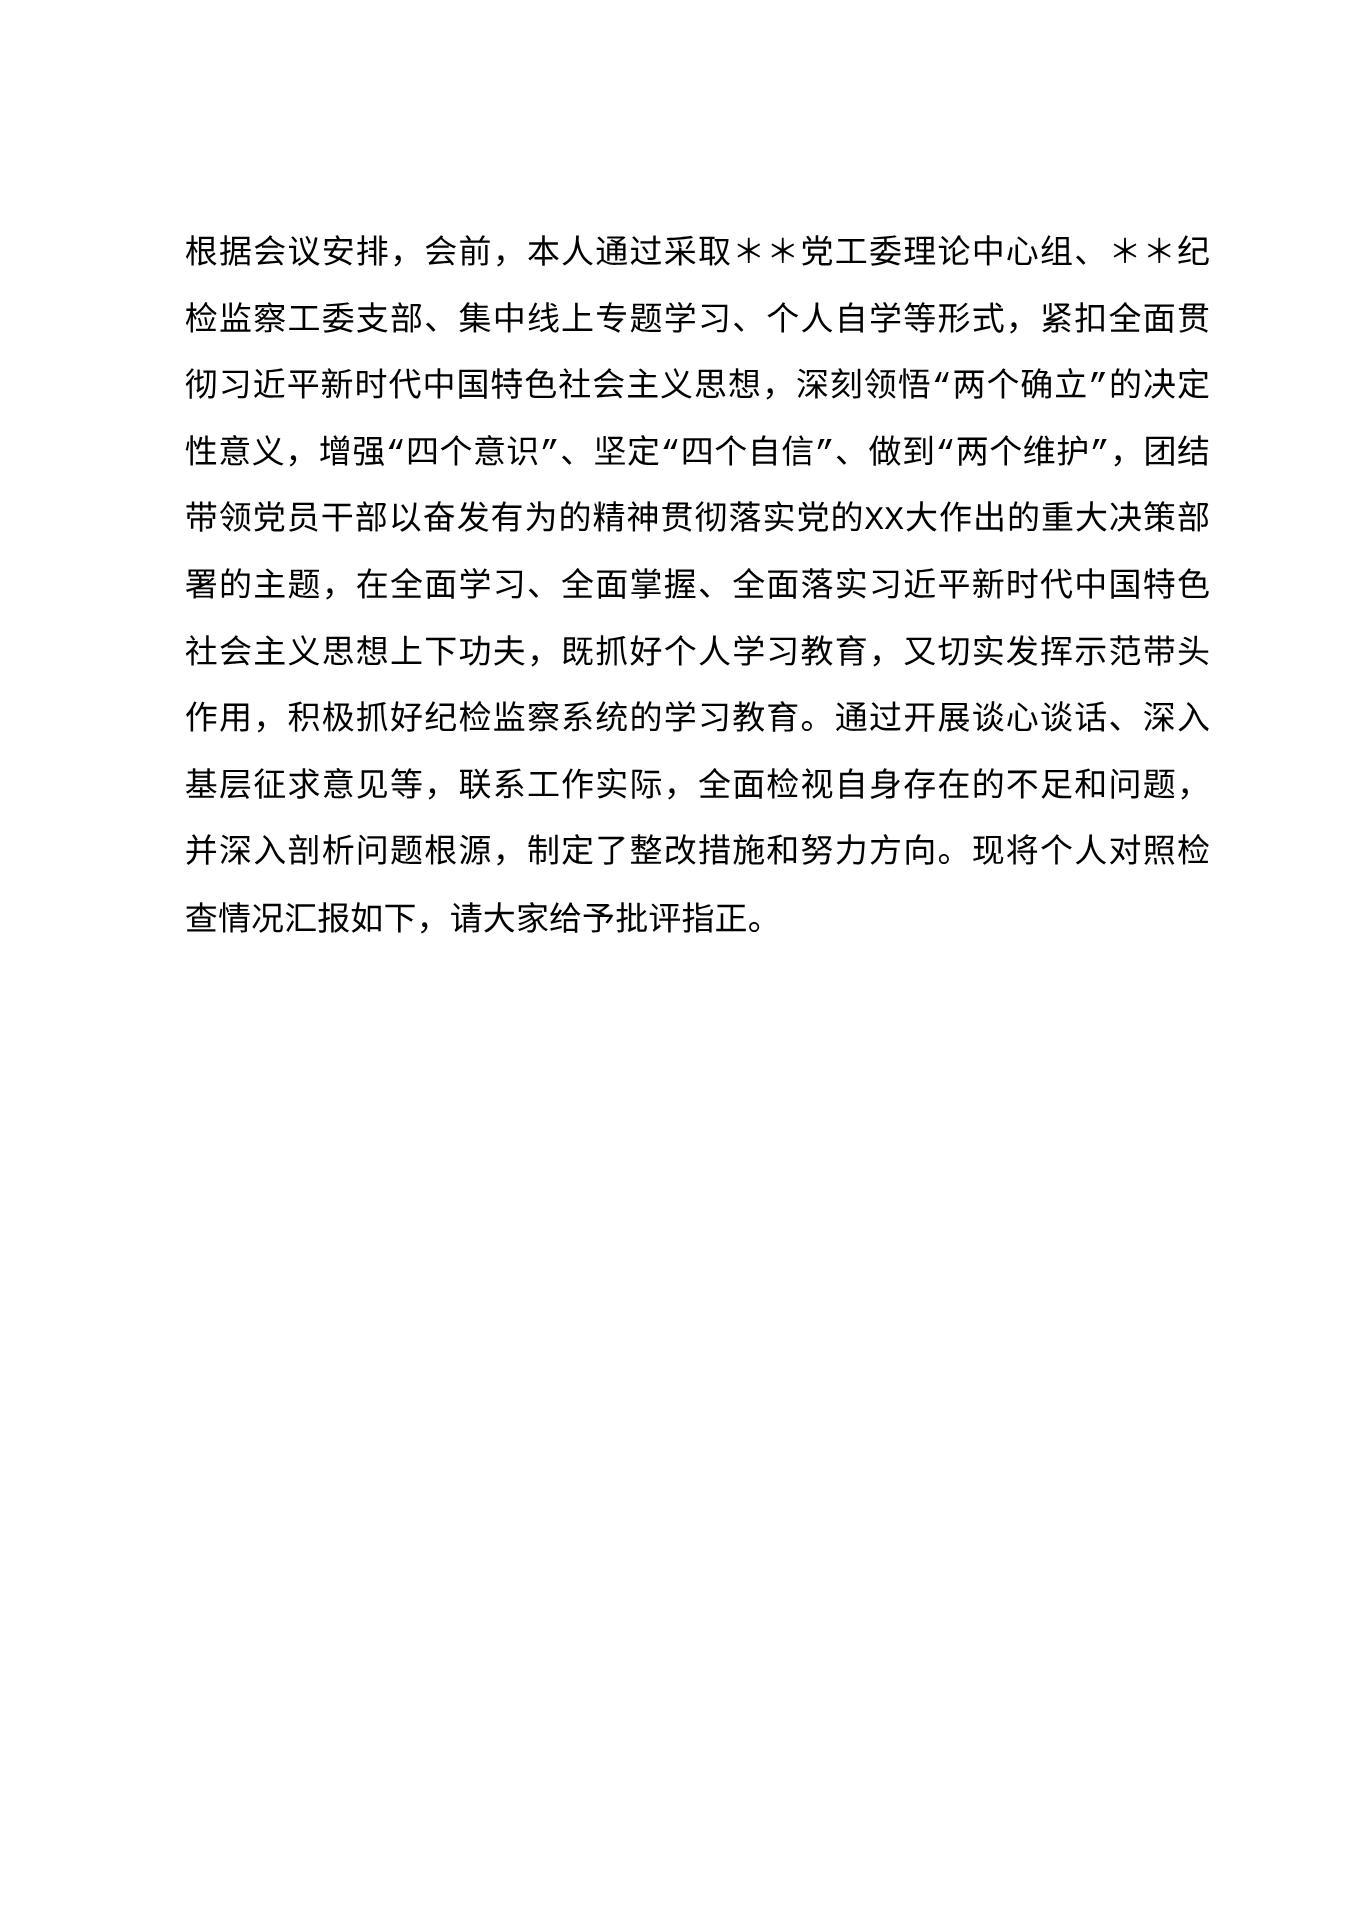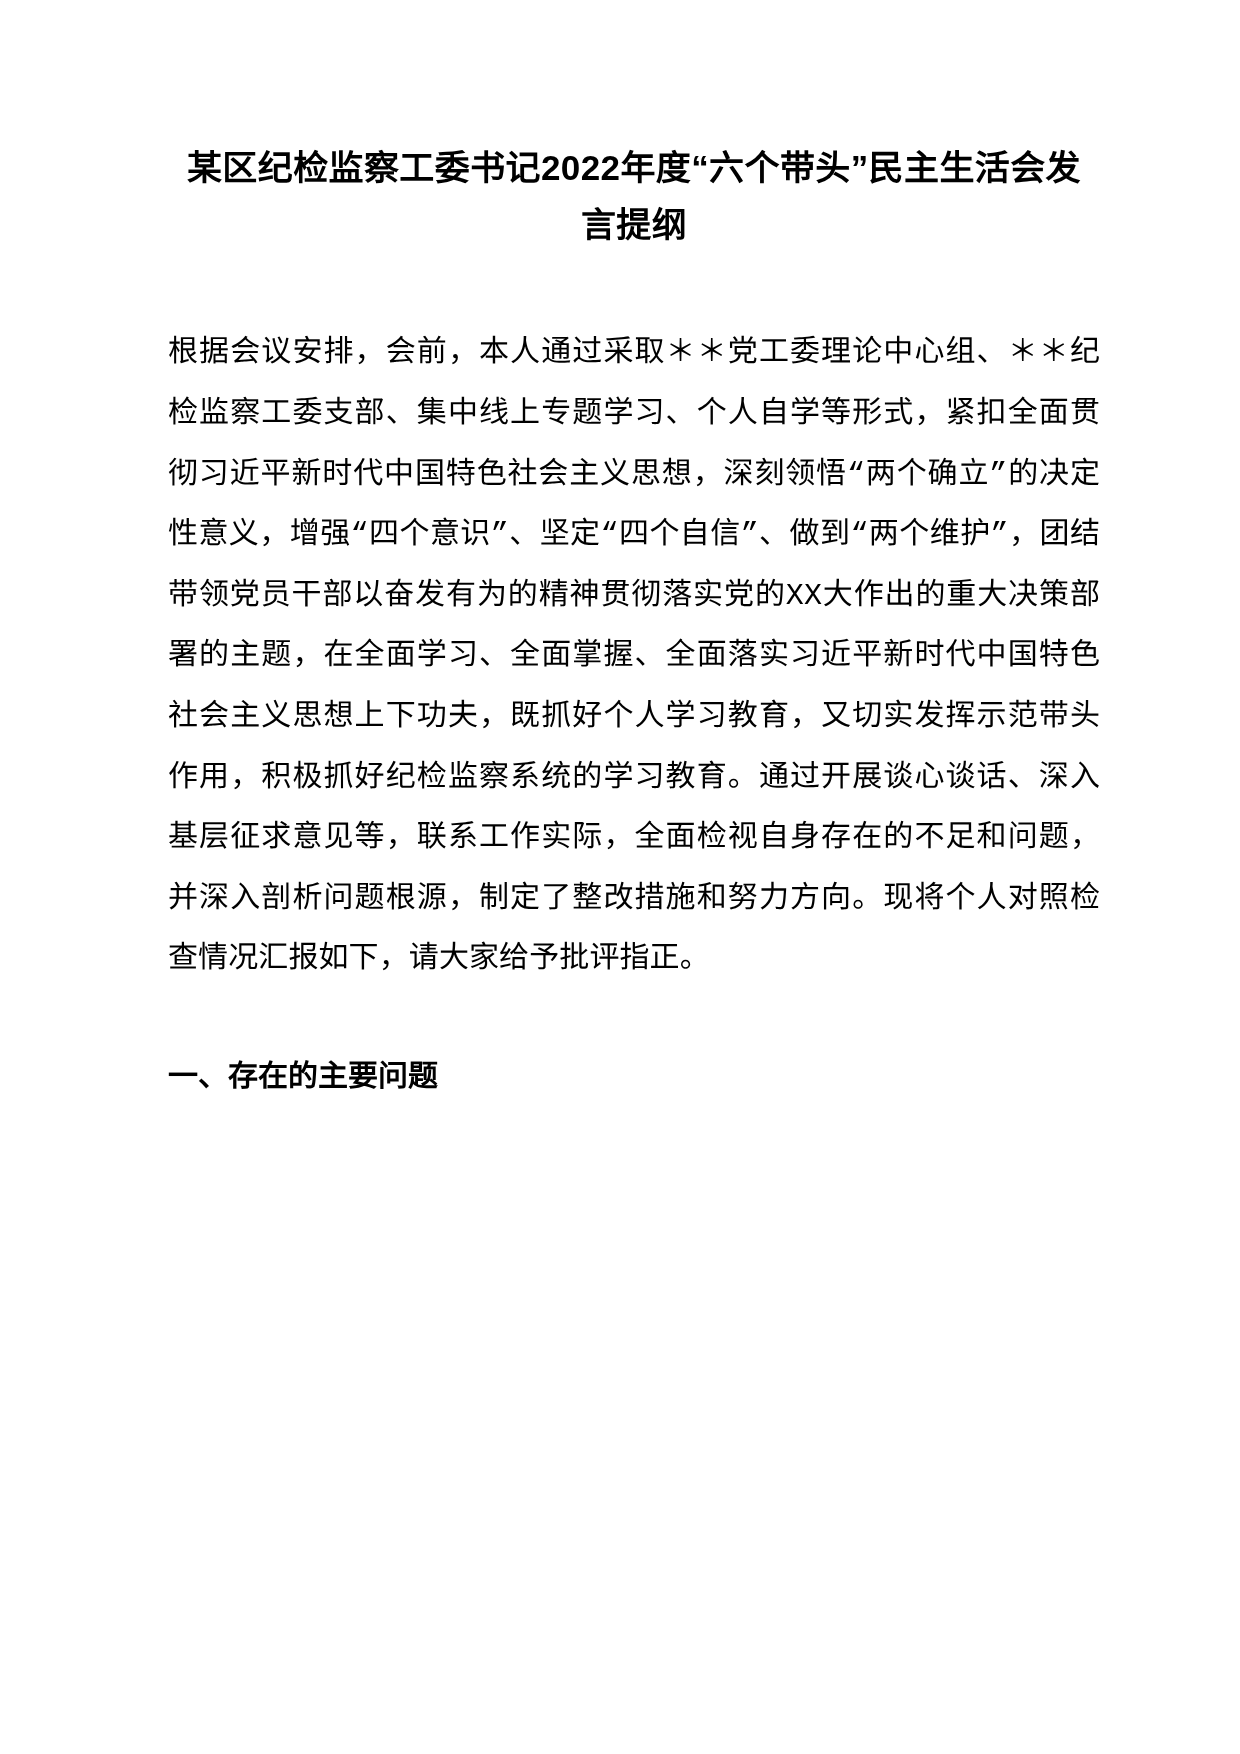--- a/index.html
+++ b/index.html
@@ -66,26 +66,24 @@
 
   .heading-gap-bottom {
     height: 56px;
   }
 </style>
 </head>
 <body>
 
 <div class="page">
 
-  <h1 class="doc-title">某区纪检监察工委书记2022年度“六个带头”民主生活会发言提纲</h1>
 
   <div class="spacer-after-title"></div>
 
   <p class="body-para">根据会议安排，会前，本人通过采取＊＊党工委理论中心组、＊＊纪检监察工委支部、集中线上专题学习、个人自学等形式，紧扣全面贯彻习近平新时代中国特色社会主义思想，深刻领悟“两个确立”的决定性意义，增强“四个意识”、坚定“四个自信”、做到“两个维护”，团结带领党员干部以奋发有为的精神贯彻落实党的XX大作出的重大决策部署的主题，在全面学习、全面掌握、全面落实习近平新时代中国特色社会主义思想上下功夫，既抓好个人学习教育，又切实发挥示范带头作用，积极抓好纪检监察系统的学习教育。通过开展谈心谈话、深入基层征求意见等，联系工作实际，全面检视自身存在的不足和问题，并深入剖析问题根源，制定了整改措施和努力方向。现将个人对照检查情况汇报如下，请大家给予批评指正。</p>
 
   <div class="heading-gap-top"></div>
 
-  <h2 class="section-heading">一、存在的主要问题</h2>
 
   <div class="heading-gap-bottom"></div>
 
 
 </div>
 
 </body></html>

